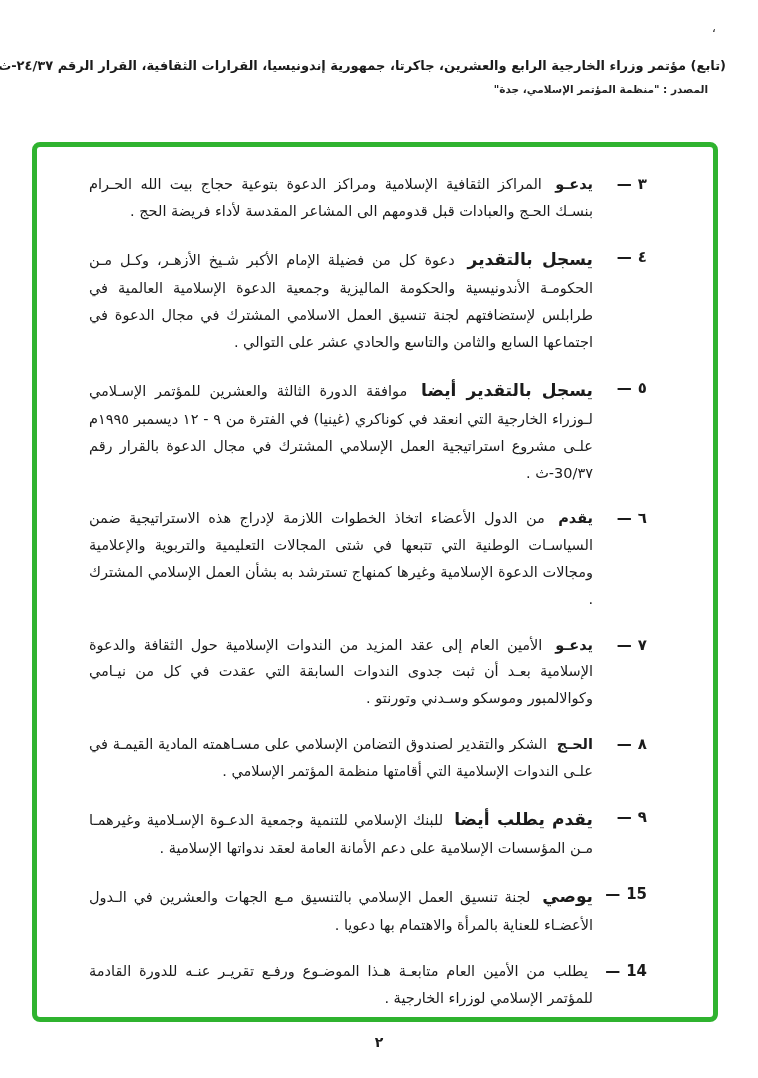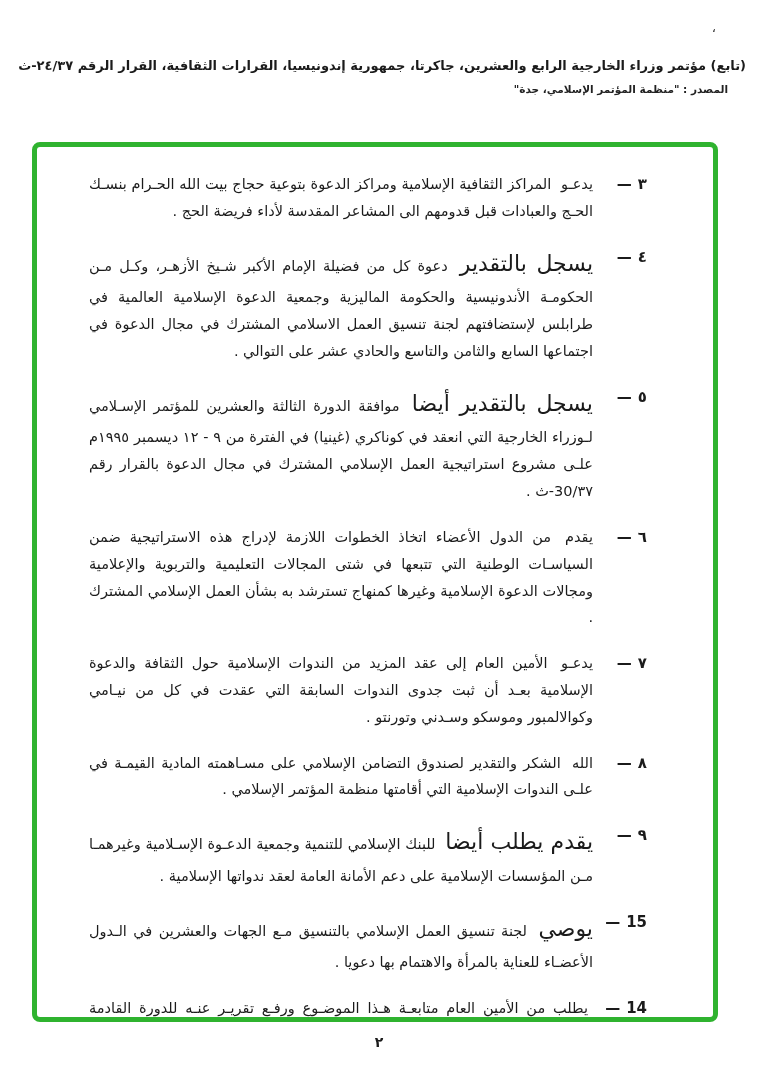--- a/index.html
+++ b/index.html
@@ -14,21 +14,21 @@
     overflow: hidden;
   }
   .stray-mark {
     position: absolute;
     top: 20px;
     right: 42px;
     font-size: 13px;
     color: #333;
   }
   .header {
-    padding: 56px 12px 0 30px;
+    padding: 56px 32px 0 30px;
     margin-left: 32px;
   }
   .header-title {
     font-size: 13px;
     font-weight: bold;
     text-align: right;
     letter-spacing: 0;
     line-height: 1.5;
     white-space: nowrap;
   }
@@ -69,25 +69,25 @@
     line-height: 1.85;
     white-space: nowrap;
   }
   .item-text {
     flex: 1;
     font-size: 14.5px;
     line-height: 1.85;
     text-align: justify;
   }
   .lead {
-    font-weight: normal;
+    font-weight: bold;
     margin-inline-end: 5px;
   }
   .lead-lg {
-    font-size: 22px;
+    font-size: 17px;
     letter-spacing: 0.3px;
   }
   .page-number {
     position: absolute;
     bottom: 28px;
     left: 0;
     right: 0;
     text-align: center;
     font-size: 14px;
     font-weight: bold;
@@ -162,21 +162,21 @@
           <span>الأمين العام إلى عقد المزيد من الندوات الإسلامية حول الثقافة والدعوة الإسلامية بعـد أن ثبت جدوى الندوات السابقة التي عقدت في كل من نيـامي وكوالالمبور وموسكو وسـدني وتورنتو .</span>
         </p>
       </div>
 
       <div class="item">
         <div class="num-col">
           <span>٨</span>
           <span>—</span>
         </div>
         <p class="item-text">
-          <span class="lead">الله</span>
+          <span class="lead">الحـج</span>
           <span>الشكر والتقدير لصندوق التضامن الإسلامي على مسـاهمته المادية القيمـة في علـى الندوات الإسلامية التي أقامتها منظمة المؤتمر الإسلامي .</span>
         </p>
       </div>
 
       <div class="item">
         <div class="num-col">
           <span>٩</span>
           <span>—</span>
         </div>
         <p class="item-text">

